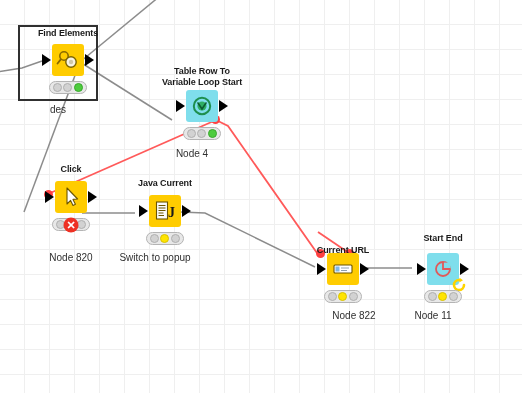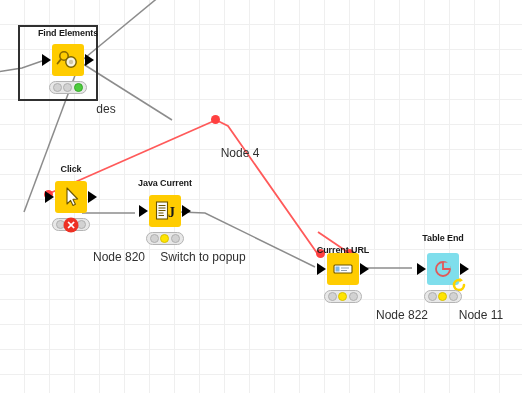--- a/index.html
+++ b/index.html
@@ -125,24 +125,23 @@
     font-weight: bold;
     line-height: 1;
   }
 
   .node-label {
     position: absolute;
     left: 50%;
     transform: translateX(-50%);
     white-space: pre;
     text-align: center;
-    font-size: 12px;
+    font-size: 10px;
     color: #303030;
     line-height: 11px;
-    margin-left: 48px;
   }
 
   
   .selection-frame {
     position: absolute;
     border: 2px solid #303030;
     background: rgba(255,255,255,0.0);
     box-sizing: border-box;
   }
 
@@ -208,20 +207,40 @@
       <span class="port port-out"></span>
     </div>
     <div class="status" style="top:55px;">
       <span class="led"></span>
       <span class="led"></span>
       <span class="led green"></span>
     </div>
   </div>
   <div class="node-label" style="left:58px; top:104px;">des</div>
 
+  <div class="node" style="left:154px; top:66px; height:84px;">
+    <div class="node-title" style="top:0px;">Table Row To
+Variable Loop Start</div>
+    <div class="node-body" style="top:24px;">
+      <span class="port port-in"></span>
+      <span class="node-icon icon-cyan">
+        <svg width="26" height="26" viewBox="0 0 26 26">
+          <circle cx="13" cy="13" r="8.2" fill="none" stroke="#1e8f4e" stroke-width="2"></circle>
+          <circle cx="13" cy="13" r="4.6" fill="#2fae63"></circle>
+          <path d="M 9 10 L 13 16 L 17 10" fill="none" stroke="#0d5c31" stroke-width="1.6" stroke-linecap="round"></path>
+        </svg>
+      </span>
+      <span class="port port-out"></span>
+    </div>
+    <div class="status" style="top:61px;">
+      <span class="led"></span>
+      <span class="led"></span>
+      <span class="led green"></span>
+    </div>
+  </div>
   <div class="node-label" style="left:192px; top:148px;">Node 4</div>
 
   <div class="node" style="left:23px; top:164px; height:78px;">
     <div class="node-title" style="top:0px;">Click</div>
     <div class="node-body" style="top:17px;">
       <span class="port port-in"></span>
       <span class="node-icon icon-yellow">
         <svg width="26" height="26" viewBox="0 0 26 26">
           <path d="M 9 4 L 9 20 L 12.6 16.4 L 15 21.5 L 17.4 20.3 L 15 15.4 L 19.6 15 Z" fill="#ffffff" stroke="#6b5500" stroke-width="1.1" stroke-linejoin="round"></path>
         </svg>
@@ -278,21 +297,21 @@
     </div>
     <div class="status" style="top:57px;">
       <span class="led"></span>
       <span class="led yellow"></span>
       <span class="led"></span>
     </div>
   </div>
   <div class="node-label" style="left:333px; top:310px;padding-left:42px;">Node 822</div>
 
   <div class="node" style="left:395px; top:233px; height:78px;">
-    <div class="node-title" style="top:0px;">Table End</div>
+    <div class="node-title" style="top:0px;">Start End</div>
     <div class="node-body" style="top:20px;">
       <span class="port port-in"></span>
       <span class="node-icon icon-cyan">
         <svg width="26" height="26" viewBox="0 0 26 26">
           <path d="M 20 13 A 7 7 0 1 1 13 6 L 13 13 Z" fill="#7fdeec"></path>
           <circle cx="13" cy="13" r="7" fill="none" stroke="#e05a5a" stroke-width="1.8"></circle>
           <rect x="13" y="6.6" width="7.5" height="6.5" fill="#7fdeec"></rect>
           <path d="M 13 6 L 13 13 L 20.5 13" fill="none" stroke="#e05a5a" stroke-width="1.8"></path>
         </svg>
         <span class="reset-badge" style="right:-8px; bottom:-8px;">

